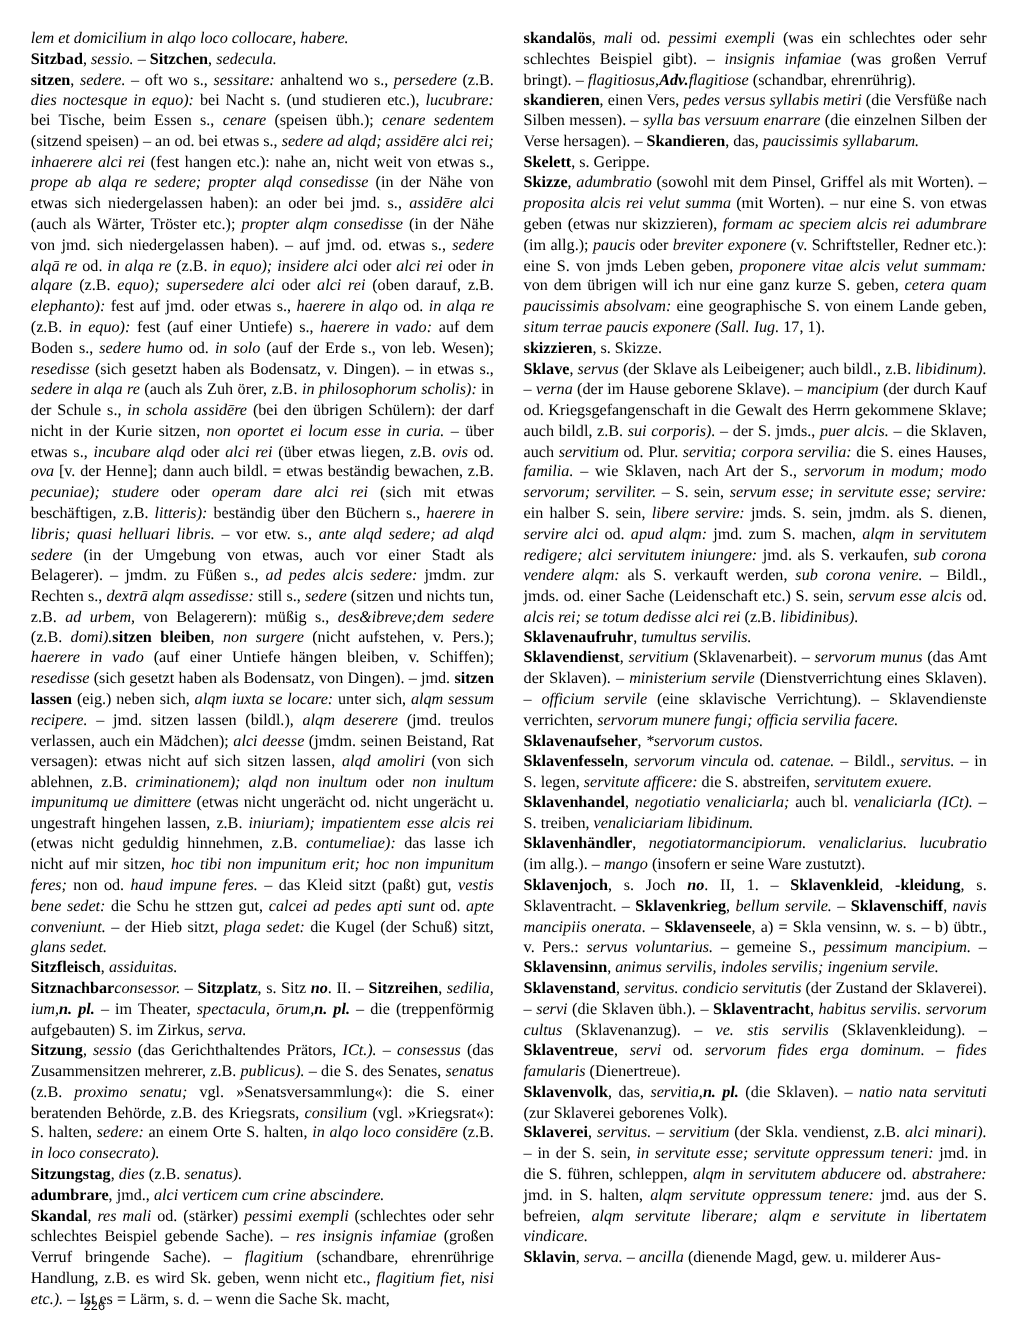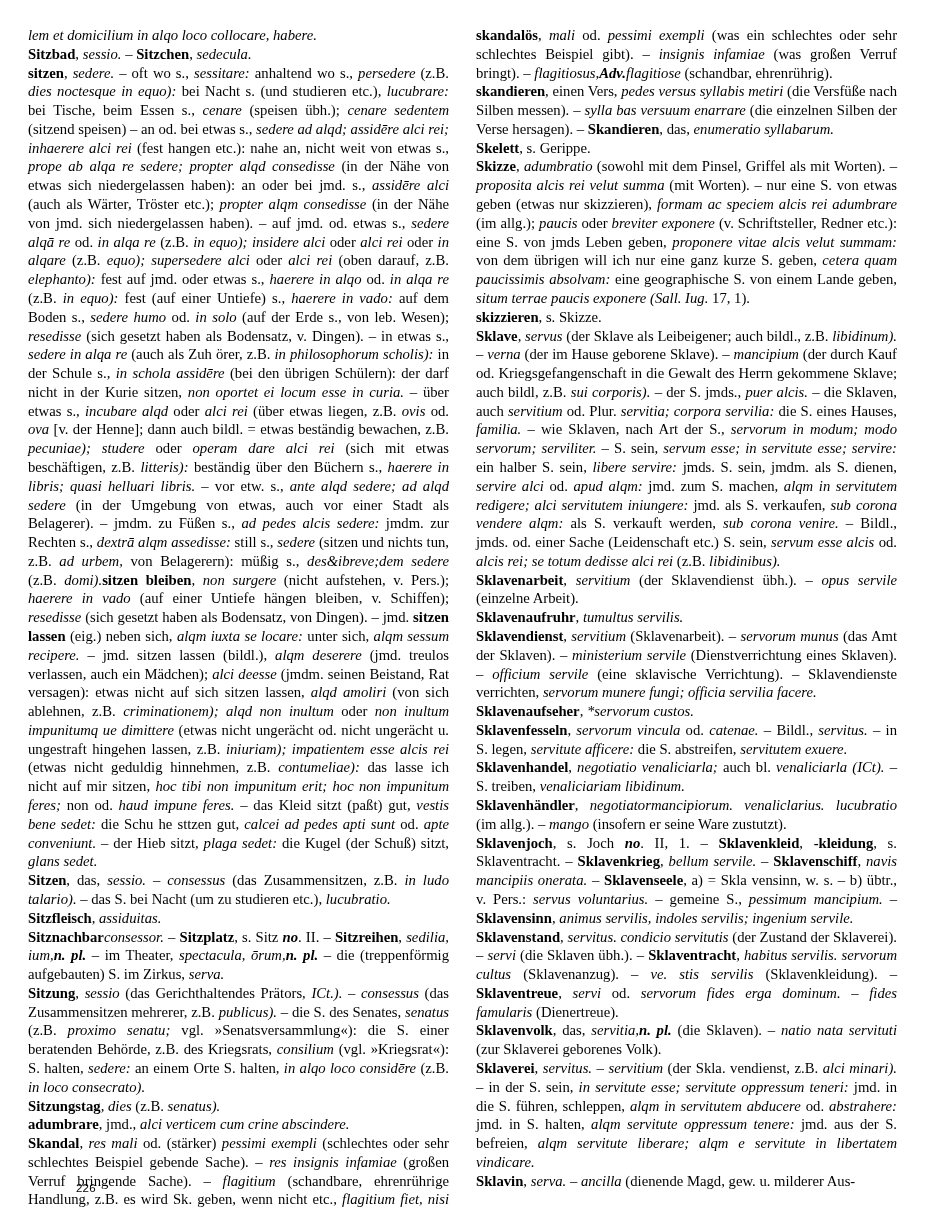--- a/index.html
+++ b/index.html
@@ -64,37 +64,35 @@
 <body>
 
 <div class="page">
 
   <div class="columns">
 
     <div class="column" id="col-left">
         <p class="entry"><i>lem et domicilium in alqo loco collocare, habere.</i></p>
         <p class="entry"><b>Sitzbad</b>, <i>sessio.</i> – <b>Sitzchen</b>, <i>sedecula.</i></p>
         <p class="entry"><b>sitzen</b>, <i>sedere.</i> – oft wo s., <i>sessitare:</i> anhaltend wo s., <i>persedere</i> (z.B. <i>dies noctesque in equo):</i> bei Nacht s. (und studieren etc.), <i>lucubrare:</i> bei Tische, beim Essen s., <i>cenare</i> (speisen übh.); <i>cenare sedentem</i> (sitzend speisen) – an od. bei etwas s., <i>sedere ad alqd; assidēre alci rei; inhaerere alci rei</i> (fest hangen etc.): nahe an, nicht weit von etwas s., <i>prope ab alqa re sedere; propter alqd consedisse</i> (in der Nähe von etwas sich niedergelassen haben): an oder bei jmd. s., <i>assidēre alci</i> (auch als Wärter, Tröster etc.); <i>propter alqm consedisse</i> (in der Nähe von jmd. sich niedergelassen haben). – auf jmd. od. etwas s., <i>sedere alqā re</i> od. <i>in alqa re</i> (z.B. <i>in equo); insidere alci</i> oder <i>alci rei</i> oder <i>in alqare</i> (z.B. <i>equo); supersedere alci</i> oder <i>alci rei</i> (oben darauf, z.B. <i>elephanto):</i> fest auf jmd. oder etwas s., <i>haerere in alqo</i> od. <i>in alqa re</i> (z.B. <i>in equo):</i> fest (auf einer Untiefe) s., <i>haerere in vado:</i> auf dem Boden s., <i>sedere humo</i> od. <i>in solo</i> (auf der Erde s., von leb. Wesen); <i>resedisse</i> (sich gesetzt haben als Bodensatz, v. Dingen). – in etwas s., <i>sedere in alqa re</i> (auch als Zuh örer, z.B. <i>in philosophorum scholis):</i> in der Schule s., <i>in schola assidēre</i> (bei den übrigen Schülern): der darf nicht in der Kurie sitzen, <i>non oportet ei locum esse in curia.</i> – über etwas s., <i>incubare alqd</i> oder <i>alci rei</i> (über etwas liegen, z.B. <i>ovis</i> od. <i>ova</i> [v. der Henne]; dann auch bildl. = etwas beständig bewachen, z.B. <i>pecuniae); studere</i> oder <i>operam dare alci rei</i> (sich mit etwas beschäftigen, z.B. <i>litteris):</i> beständig über den Büchern s., <i>haerere in libris; quasi helluari libris.</i> – vor etw. s., <i>ante alqd sedere; ad alqd sedere</i> (in der Umgebung von etwas, auch vor einer Stadt als Belagerer). – jmdm. zu Füßen s., <i>ad pedes alcis sedere:</i> jmdm. zur Rechten s., <i>dextrā alqm assedisse:</i> still s., <i>sedere</i> (sitzen und nichts tun, z.B. <i>ad urbem,</i> von Belagerern): müßig s., <i>des&amp;ibreve;dem sedere</i> (z.B. <i>domi).</i><b>sitzen bleiben</b>, <i>non surgere</i> (nicht aufstehen, v. Pers.); <i>haerere in vado</i> (auf einer Untiefe hängen bleiben, v. Schiffen); <i>resedisse</i> (sich gesetzt haben als Bodensatz, von Dingen). – jmd. <b>sitzen lassen</b> (eig.) neben sich, <i>alqm iuxta se locare:</i> unter sich, <i>alqm sessum recipere.</i> – jmd. sitzen lassen (bildl.), <i>alqm deserere</i> (jmd. treulos verlassen, auch ein Mädchen); <i>alci deesse</i> (jmdm. seinen Beistand, Rat versagen): etwas nicht auf sich sitzen lassen, <i>alqd amoliri</i> (von sich ablehnen, z.B. <i>criminationem); alqd non inultum</i> oder <i>non inultum impunitumq ue dimittere</i> (etwas nicht ungerächt od. nicht ungerächt u. ungestraft hingehen lassen, z.B. <i>iniuriam); impatientem esse alcis rei</i> (etwas nicht geduldig hinnehmen, z.B. <i>contumeliae):</i> das lasse ich nicht auf mir sitzen, <i>hoc tibi non impunitum erit; hoc non impunitum feres;</i> non od. <i>haud impune feres.</i> – das Kleid sitzt (paßt) gut, <i>vestis bene sedet:</i> die Schu he sttzen gut, <i>calcei ad pedes apti sunt</i> od. <i>apte conveniunt.</i> – der Hieb sitzt, <i>plaga sedet:</i> die Kugel (der Schuß) sitzt, <i>glans sedet.</i></p>
-        <p class="entry"><b>Sitzen</b>, das, <i>sessio.</i> – <i>consessus</i> (das Zusammensitzen, z.B. <i>in ludo talario).</i> – das S. bei Nacht (um zu studieren etc.), <i>lucubratio.</i></p>
         <p class="entry"><b>Sitzfleisch</b>, <i>assiduitas.</i></p>
         <p class="entry"><b>Sitznachbar</b><i>consessor.</i> – <b>Sitzplatz</b>, s. Sitz <b><i>no</i></b>. II. – <b>Sitzreihen</b>, <i>sedilia, ium,</i><b><i>n. pl.</i></b> – im Theater, <i>spectacula, ōrum,</i><b><i>n. pl.</i></b> – die (treppenförmig aufgebauten) S. im Zirkus, <i>serva.</i></p>
         <p class="entry"><b>Sitzung</b>, <i>sessio</i> (das Gerichthaltendes Prätors, <i>ICt.).</i> – <i>consessus</i> (das Zusammensitzen mehrerer, z.B. <i>publicus).</i> – die S. des Senates, <i>senatus</i> (z.B. <i>proximo senatu;</i> vgl. »Senatsversammlung«): die S. einer beratenden Behörde, z.B. des Kriegsrats, <i>consilium</i> (vgl. »Kriegsrat«): S. halten, <i>sedere:</i> an einem Orte S. halten, <i>in alqo loco considēre</i> (z.B. <i>in loco consecrato).</i></p>
         <p class="entry"><b>Sitzungstag</b>, <i>dies</i> (z.B. <i>senatus).</i></p>
         <p class="entry"><b>adumbrare</b>, jmd., <i>alci verticem cum crine abscindere.</i></p>
         <p class="entry"><b>Skandal</b>, <i>res mali</i> od. (stärker) <i>pessimi exempli</i> (schlechtes oder sehr schlechtes Beispiel gebende Sache). – <i>res insignis infamiae</i> (großen Verruf bringende Sache). – <i>flagitium</i> (schandbare, ehrenrührige Handlung, z.B. es wird Sk. geben, wenn nicht etc., <i>flagitium fiet, nisi etc.).</i> – Ist es = Lärm, s. d. – wenn die Sache Sk. macht, </p>
       </div>
 
     <div class="column" id="col-right">
         <p class="entry"><b>skandalös</b>, <i>mali</i> od. <i>pessimi exempli</i> (was ein schlechtes oder sehr schlechtes Beispiel gibt). – <i>insignis infamiae</i> (was großen Verruf bringt). – <i>flagitiosus,</i><b><i>Adv.</i></b><i>flagitiose</i> (schandbar, ehrenrührig).</p>
-        <p class="entry"><b>skandieren</b>, einen Vers, <i>pedes versus syllabis metiri</i> (die Versfüße nach Silben messen). – <i>sylla bas versuum enarrare</i> (die einzelnen Silben der Verse hersagen). – <b>Skandieren</b>, das, <i>enumeratio syllabarum.</i></p>
+        <p class="entry"><b>skandieren</b>, einen Vers, <i>pedes versus syllabis metiri</i> (die Versfüße nach Silben messen). – <i>sylla bas versuum enarrare</i> (die einzelnen Silben der Verse hersagen). – <b>Skandieren</b>, das, <i>paucissimis syllabarum.</i></p>
         <p class="entry"><b>Skelett</b>, s. Gerippe.</p>
         <p class="entry"><b>Skizze</b>, <i>adumbratio</i> (sowohl mit dem Pinsel, Griffel als mit Worten). – <i>proposita alcis rei velut summa</i> (mit Worten). – nur eine S. von etwas geben (etwas nur skizzieren), <i>formam ac speciem alcis rei adumbrare</i> (im allg.); <i>paucis</i> oder <i>breviter exponere</i> (v. Schriftsteller, Redner etc.): eine S. von jmds Leben geben, <i>proponere vitae alcis velut summam:</i> von dem übrigen will ich nur eine ganz kurze S. geben, <i>cetera quam paucissimis absolvam:</i> eine geographische S. von einem Lande geben, <i>situm terrae paucis exponere (Sall. Iug.</i> 17, 1).</p>
         <p class="entry"><b>skizzieren</b>, s. Skizze.</p>
         <p class="entry"><b>Sklave</b>, <i>servus</i> (der Sklave als Leibeigener; auch bildl., z.B. <i>libidinum).</i> – <i>verna</i> (der im Hause geborene Sklave). – <i>mancipium</i> (der durch Kauf od. Kriegsgefangenschaft in die Gewalt des Herrn gekommene Sklave; auch bildl, z.B. <i>sui corporis).</i> – der S. jmds., <i>puer alcis.</i> – die Sklaven, auch <i>servitium</i> od. Plur. <i>servitia; corpora servilia:</i> die S. eines Hauses, <i>familia.</i> – wie Sklaven, nach Art der S., <i>servorum in modum; modo servorum; serviliter.</i> – S. sein, <i>servum esse; in servitute esse; servire:</i> ein halber S. sein, <i>libere servire:</i> jmds. S. sein, jmdm. als S. dienen, <i>servire alci</i> od. <i>apud alqm:</i> jmd. zum S. machen, <i>alqm in servitutem redigere; alci servitutem iniungere:</i> jmd. als S. verkaufen, <i>sub corona vendere alqm:</i> als S. verkauft werden, <i>sub corona venire.</i> – Bildl., jmds. od. einer Sache (Leidenschaft etc.) S. sein, <i>servum esse alcis</i> od. <i>alcis rei; se totum dedisse alci rei</i> (z.B. <i>libidinibus).</i></p>
-        <p class="entry"><b>Sklavenarbeit</b>, <i>servitium</i> (der Sklavendienst übh.). – <i>opus servile</i> (einzelne Arbeit).</p>
         <p class="entry"><b>Sklavenaufruhr</b>, <i>tumultus servilis.</i></p>
         <p class="entry"><b>Sklavendienst</b>, <i>servitium</i> (Sklavenarbeit). – <i>servorum munus</i> (das Amt der Sklaven). – <i>ministerium servile</i> (Dienstverrichtung eines Sklaven). – <i>officium servile</i> (eine sklavische Verrichtung). – Sklavendienste verrichten, <i>servorum munere fungi; officia servilia facere.</i></p>
         <p class="entry"><b>Sklavenaufseher</b>, <i>*servorum custos.</i></p>
         <p class="entry"><b>Sklavenfesseln</b>, <i>servorum vincula</i> od. <i>catenae.</i> – Bildl., <i>servitus.</i> – in S. legen, <i>servitute afficere:</i> die S. abstreifen, <i>servitutem exuere.</i></p>
         <p class="entry"><b>Sklavenhandel</b>, <i>negotiatio venaliciarla;</i> auch bl. <i>venaliciarla (ICt).</i> – S. treiben, <i>venaliciariam libidinum.</i></p>
         <p class="entry"><b>Sklavenhändler</b>, <i>negotiatormancipiorum. venaliclarius. lucubratio</i> (im allg.). – <i>mango</i> (insofern er seine Ware zustutzt).</p>
         <p class="entry"><b>Sklavenjoch</b>, s. Joch <b><i>no</i></b>. II, 1. – <b>Sklavenkleid</b>, <b>-kleidung</b>, s. Sklaventracht. – <b>Sklavenkrieg</b>, <i>bellum servile.</i> – <b>Sklavenschiff</b>, <i>navis mancipiis onerata.</i> – <b>Sklavenseele</b>, a) = Skla vensinn, w. s. – b) übtr., v. Pers.: <i>servus voluntarius.</i> – gemeine S., <i>pessimum mancipium.</i> – <b>Sklavensinn</b>, <i>animus servilis, indoles servilis; ingenium servile.</i></p>
         <p class="entry"><b>Sklavenstand</b>, <i>servitus. condicio servitutis</i> (der Zustand der Sklaverei). – <i>servi</i> (die Sklaven übh.). – <b>Sklaventracht</b>, <i>habitus servilis. servorum cultus</i> (Sklavenanzug). – <i>ve. stis servilis</i> (Sklavenkleidung). – <b>Sklaventreue</b>, <i>servi</i> od. <i>servorum fides erga dominum.</i> – <i>fides famularis</i> (Dienertreue).</p>
         <p class="entry"><b>Sklavenvolk</b>, das, <i>servitia,</i><b><i>n. pl.</i></b> (die Sklaven). – <i>natio nata servituti</i> (zur Sklaverei geborenes Volk).</p>
         <p class="entry"><b>Sklaverei</b>, <i>servitus.</i> – <i>servitium</i> (der Skla. vendienst, z.B. <i>alci minari).</i> – in der S. sein, <i>in servitute esse; servitute oppressum teneri:</i> jmd. in die S. führen, schleppen, <i>alqm in servitutem abducere</i> od. <i>abstrahere:</i> jmd. in S. halten, <i>alqm servitute oppressum tenere:</i> jmd. aus der S. befreien, <i>alqm servitute liberare; alqm e servitute in libertatem vindicare.</i></p>

